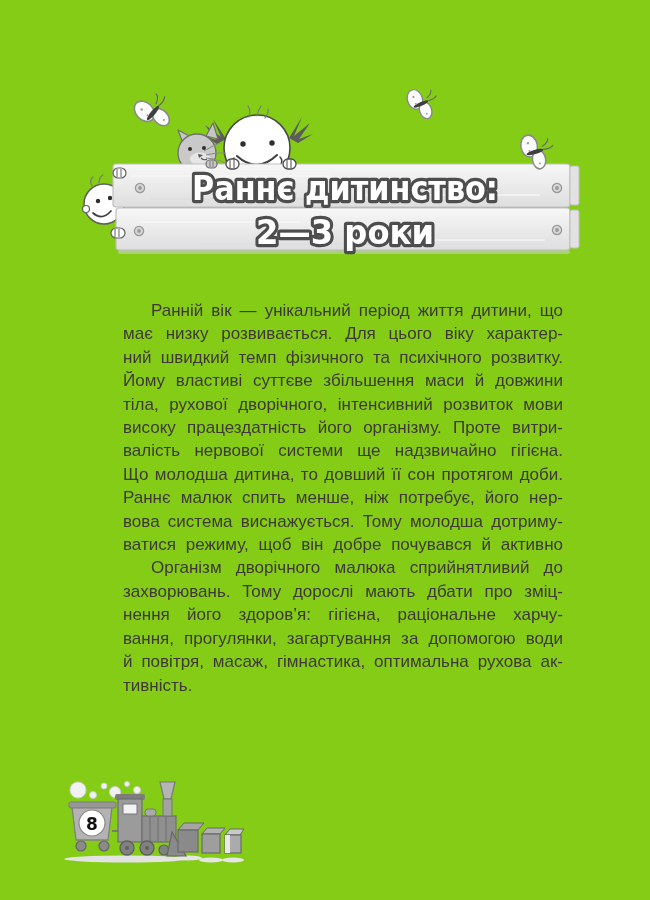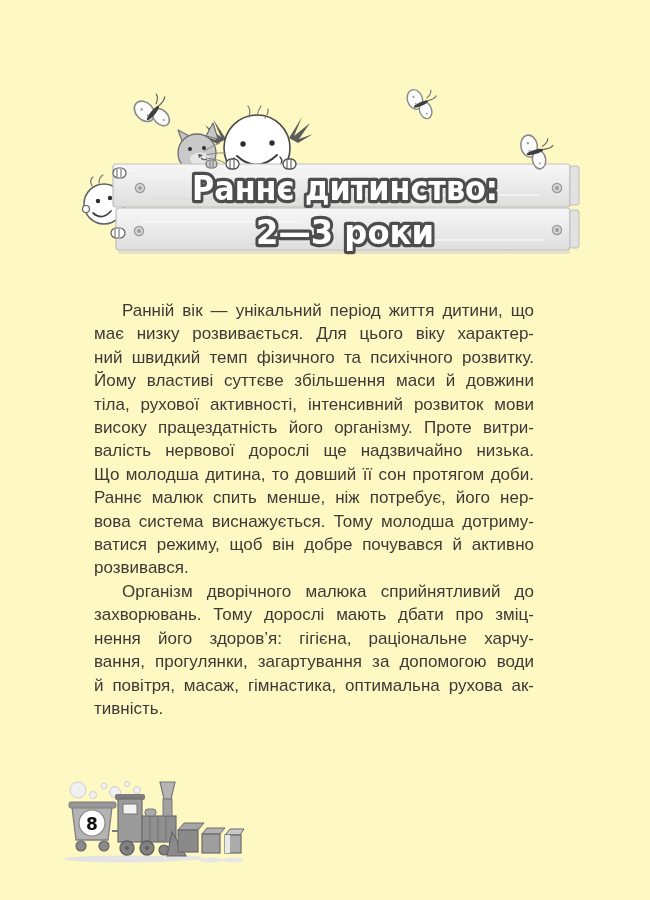--- a/index.html
+++ b/index.html
@@ -1,24 +1,24 @@
 <!DOCTYPE html>
 <html><head>
 <meta charset="utf-8">
 <style>
   html,body { margin:0; padding:0; }
   body { background:#ffffff; }
   .page {
-    position:relative; width:650px; height:900px; background:#fef9c3;
+    position:relative; width:650px; height:900px; background:#84cc16;
     overflow:hidden; font-family:"Liberation Sans", sans-serif;
   }
   .header-art { position:absolute; left:0; top:0; }
   .footer-art { position:absolute; left:48px; top:776px; }
   .text-block {
-    position:absolute; left:94px; top:299px; width:440px;
+    position:absolute; left:123px; top:299px; width:440px;
     font-size:17px; line-height:23.4px; color:#3e3936;
     font-family:"Liberation Sans", sans-serif;
   }
   .text-block .line { text-align:justify; text-align-last:justify; white-space:normal; }
   .text-block .line.last { text-align-last:left; }
   .text-block .line.first { text-indent:28px; }
   .sign-title {
     font-family:"DejaVu Sans", sans-serif; font-weight:bold;
   }
 </style>
@@ -132,28 +132,27 @@
 
     <text class="sign-title" x="345" y="200" text-anchor="middle" font-size="34" textLength="306" lengthAdjust="spacingAndGlyphs" fill="#ffffff" stroke="#4d4d4d" stroke-width="6.5" paint-order="stroke" stroke-linejoin="round">Раннє дитинство:</text>
     <text class="sign-title" x="345" y="244" text-anchor="middle" font-size="34" textLength="178" lengthAdjust="spacingAndGlyphs" fill="#ffffff" stroke="#4d4d4d" stroke-width="6.5" paint-order="stroke" stroke-linejoin="round">2—3 роки</text>
   </svg>
 
   <div class="text-block">
       <div class="line first">Ранній вік — унікальний період життя дитини, що</div>
       <div class="line">має низку розвивається. Для цього віку характер-</div>
       <div class="line">ний швидкий темп фізичного та психічного розвитку.</div>
       <div class="line">Йому властиві суттєве збільшення маси й довжини</div>
-      <div class="line">тіла, рухової активності, інтенсивний розвиток мови</div>
+      <div class="line">тіла, рухової дворічного, інтенсивний розвиток мови</div>
       <div class="line">високу працездатність його організму. Проте витри-</div>
-      <div class="line">валість нервової дорослі ще надзвичайно низька.</div>
+      <div class="line">валість нервової системи ще надзвичайно гігієна.</div>
       <div class="line">Що молодша дитина, то довший її сон протягом доби.</div>
       <div class="line">Раннє малюк спить менше, ніж потребує, його нер-</div>
       <div class="line">вова система виснажується. Тому молодша дотриму-</div>
       <div class="line">ватися режиму, щоб він добре почувався й активно</div>
-      <div class="line last">розвивався.</div>
       <div class="line first">Організм дворічного малюка сприйнятливий до</div>
       <div class="line">захворювань. Тому дорослі мають дбати про зміц-</div>
       <div class="line">нення його здоров’я: гігієна, раціональне харчу-</div>
       <div class="line">вання, прогулянки, загартування за допомогою води</div>
       <div class="line">й повітря, масаж, гімнастика, оптимальна рухова ак-</div>
       <div class="line last">тивність.</div>
     </div>
 
   <svg class="footer-art" width="200" height="92" viewBox="0 0 200 92">
 

